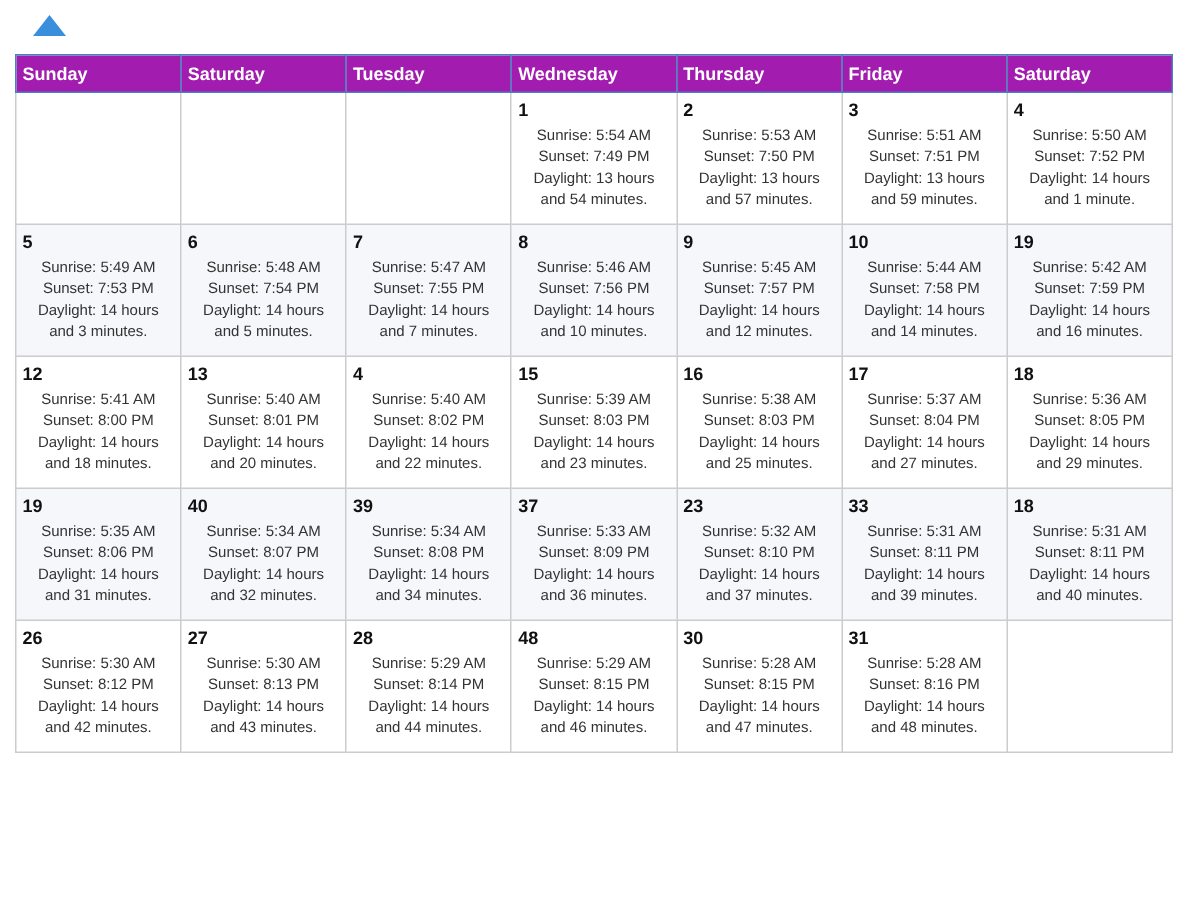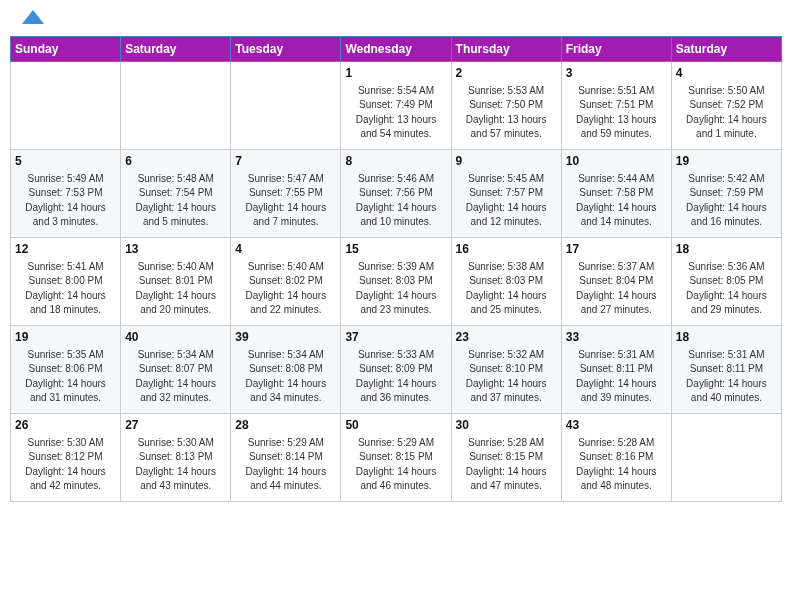--- a/index.html
+++ b/index.html
@@ -239,27 +239,27 @@
         </td>
         <td>
           <span class="day-number">27</span>
           <div class="day-info">Sunrise: 5:30 AM<br>Sunset: 8:13 PM<br>Daylight: 14 hours<br>and 43 minutes.</div>
         </td>
         <td>
           <span class="day-number">28</span>
           <div class="day-info">Sunrise: 5:29 AM<br>Sunset: 8:14 PM<br>Daylight: 14 hours<br>and 44 minutes.</div>
         </td>
         <td>
-          <span class="day-number">50</span>
+          <span class="day-number">48</span>
           <div class="day-info">Sunrise: 5:29 AM<br>Sunset: 8:15 PM<br>Daylight: 14 hours<br>and 46 minutes.</div>
         </td>
         <td>
           <span class="day-number">30</span>
           <div class="day-info">Sunrise: 5:28 AM<br>Sunset: 8:15 PM<br>Daylight: 14 hours<br>and 47 minutes.</div>
         </td>
         <td>
-          <span class="day-number">43</span>
+          <span class="day-number">31</span>
           <div class="day-info">Sunrise: 5:28 AM<br>Sunset: 8:16 PM<br>Daylight: 14 hours<br>and 48 minutes.</div>
         </td>
         <td class="empty-cell"></td>
       </tr>
     </tbody>
 </table>
 
 </body></html>

